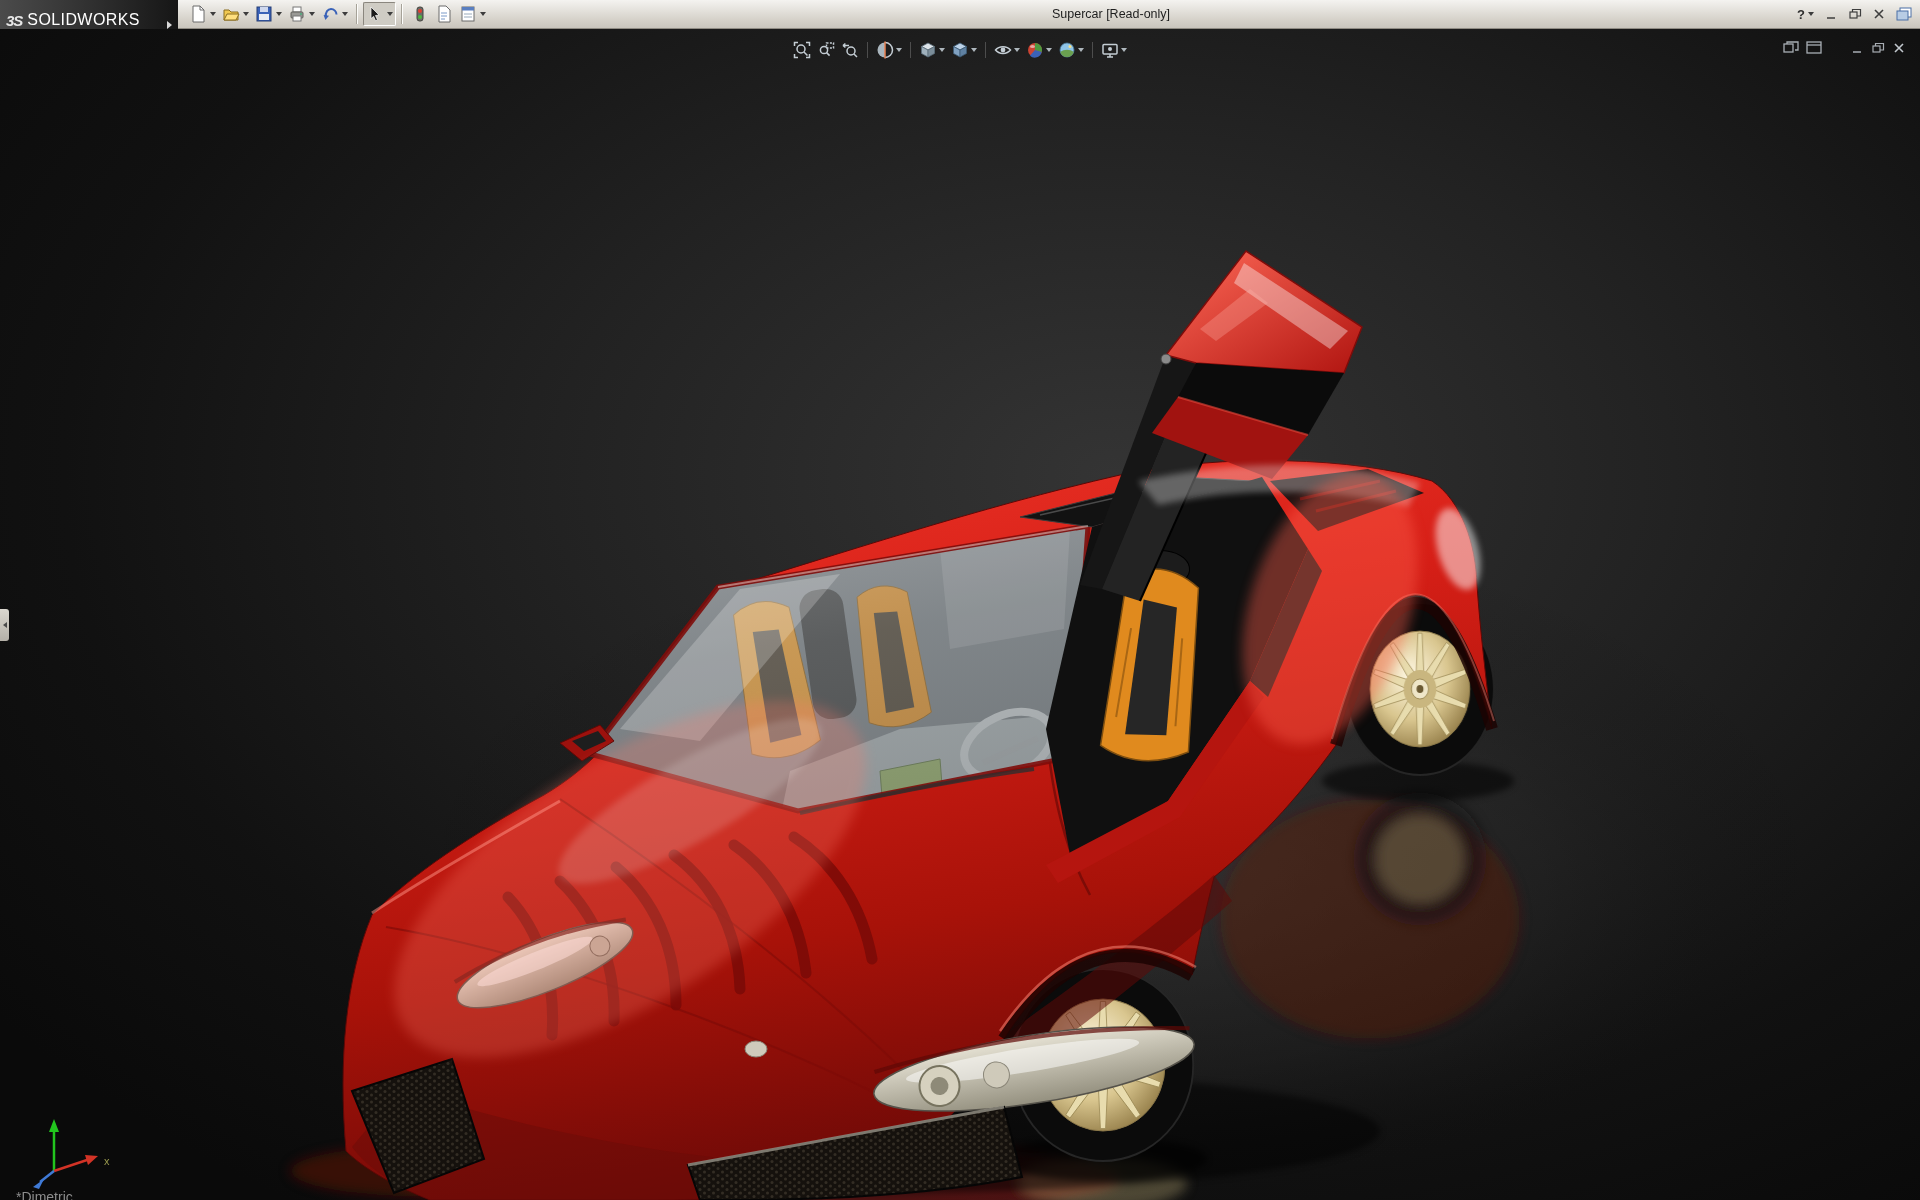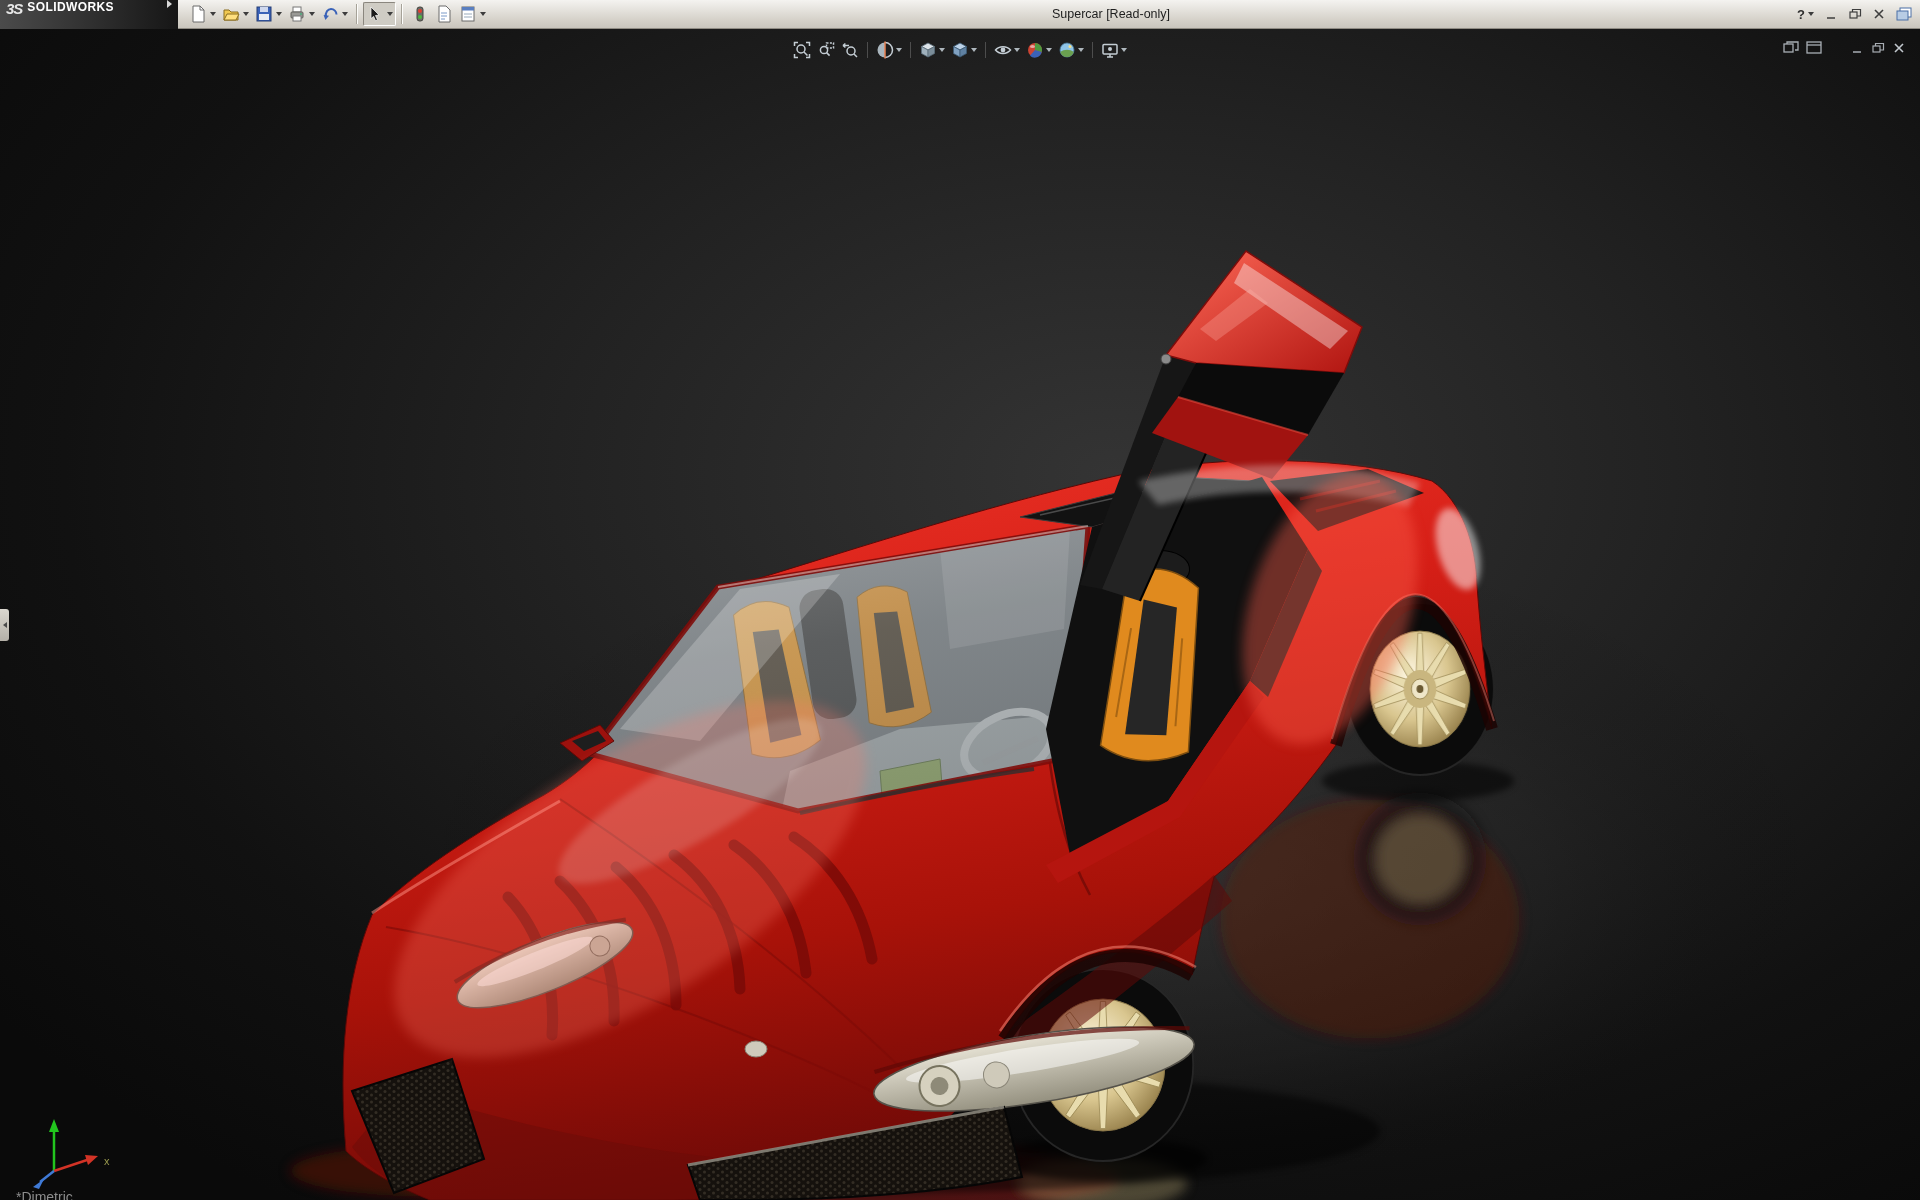--- a/index.html
+++ b/index.html
@@ -4,23 +4,23 @@
 <style>
   *{box-sizing:border-box}
   html,body{margin:0;padding:0;width:1920px;height:1200px;overflow:hidden;background:#000;
     font-family:"Liberation Sans",sans-serif}
 
   
   .titlebar{position:absolute;top:0;left:0;width:1920px;height:29px;
     background:linear-gradient(#f4f3f0,#d6d2ca 70%,#c9c5bd);
     border-bottom:1px solid #8f8b83;display:flex;align-items:center}
   .logo{height:29px;width:178px;flex:0 0 178px;background:linear-gradient(90deg,#4b4b4b,#161616);
-    display:flex;align-items:flex-start;gap:5px;padding:0 6px;color:#fff}
+    display:flex;align-items:flex-end;gap:5px;padding:0 6px;color:#fff}
   .brandmark{font-style:italic;font-weight:bold;font-size:15px;color:#e8e8e8;letter-spacing:-1px}
-  .brand{font-weight:bold;font-size:12px;letter-spacing:.4px}
+  .brand{font-weight:normal;font-size:16px;letter-spacing:.4px}
   .tri{width:0;height:0;border-top:4px solid transparent;border-bottom:4px solid transparent;
     border-left:5px solid #d8d8d8;margin-left:auto}
   .tb-icons{display:flex;align-items:center;padding-left:8px;height:29px}
   .tb-btn{display:flex;align-items:center;height:24px;padding:1px 2px;border:1px solid transparent;border-radius:2px}
   .tb-btn.pressed{background:#cfccc4;border-top:1px solid #8a867e;border-left:1px solid #8a867e;
     border-bottom:1px solid #fff;border-right:1px solid #fff}
   .caret{width:0;height:0;border-left:3px solid transparent;border-right:3px solid transparent;
     border-top:4px solid #3c3c3c;margin-left:3px}
   .tsep{width:2px;height:20px;border-left:1px solid #a6a298;border-right:1px solid #fdfdfb;margin:0 5px}
   .win-title{position:absolute;left:1111px;top:0;transform:translateX(-50%);height:29px;line-height:29px;

